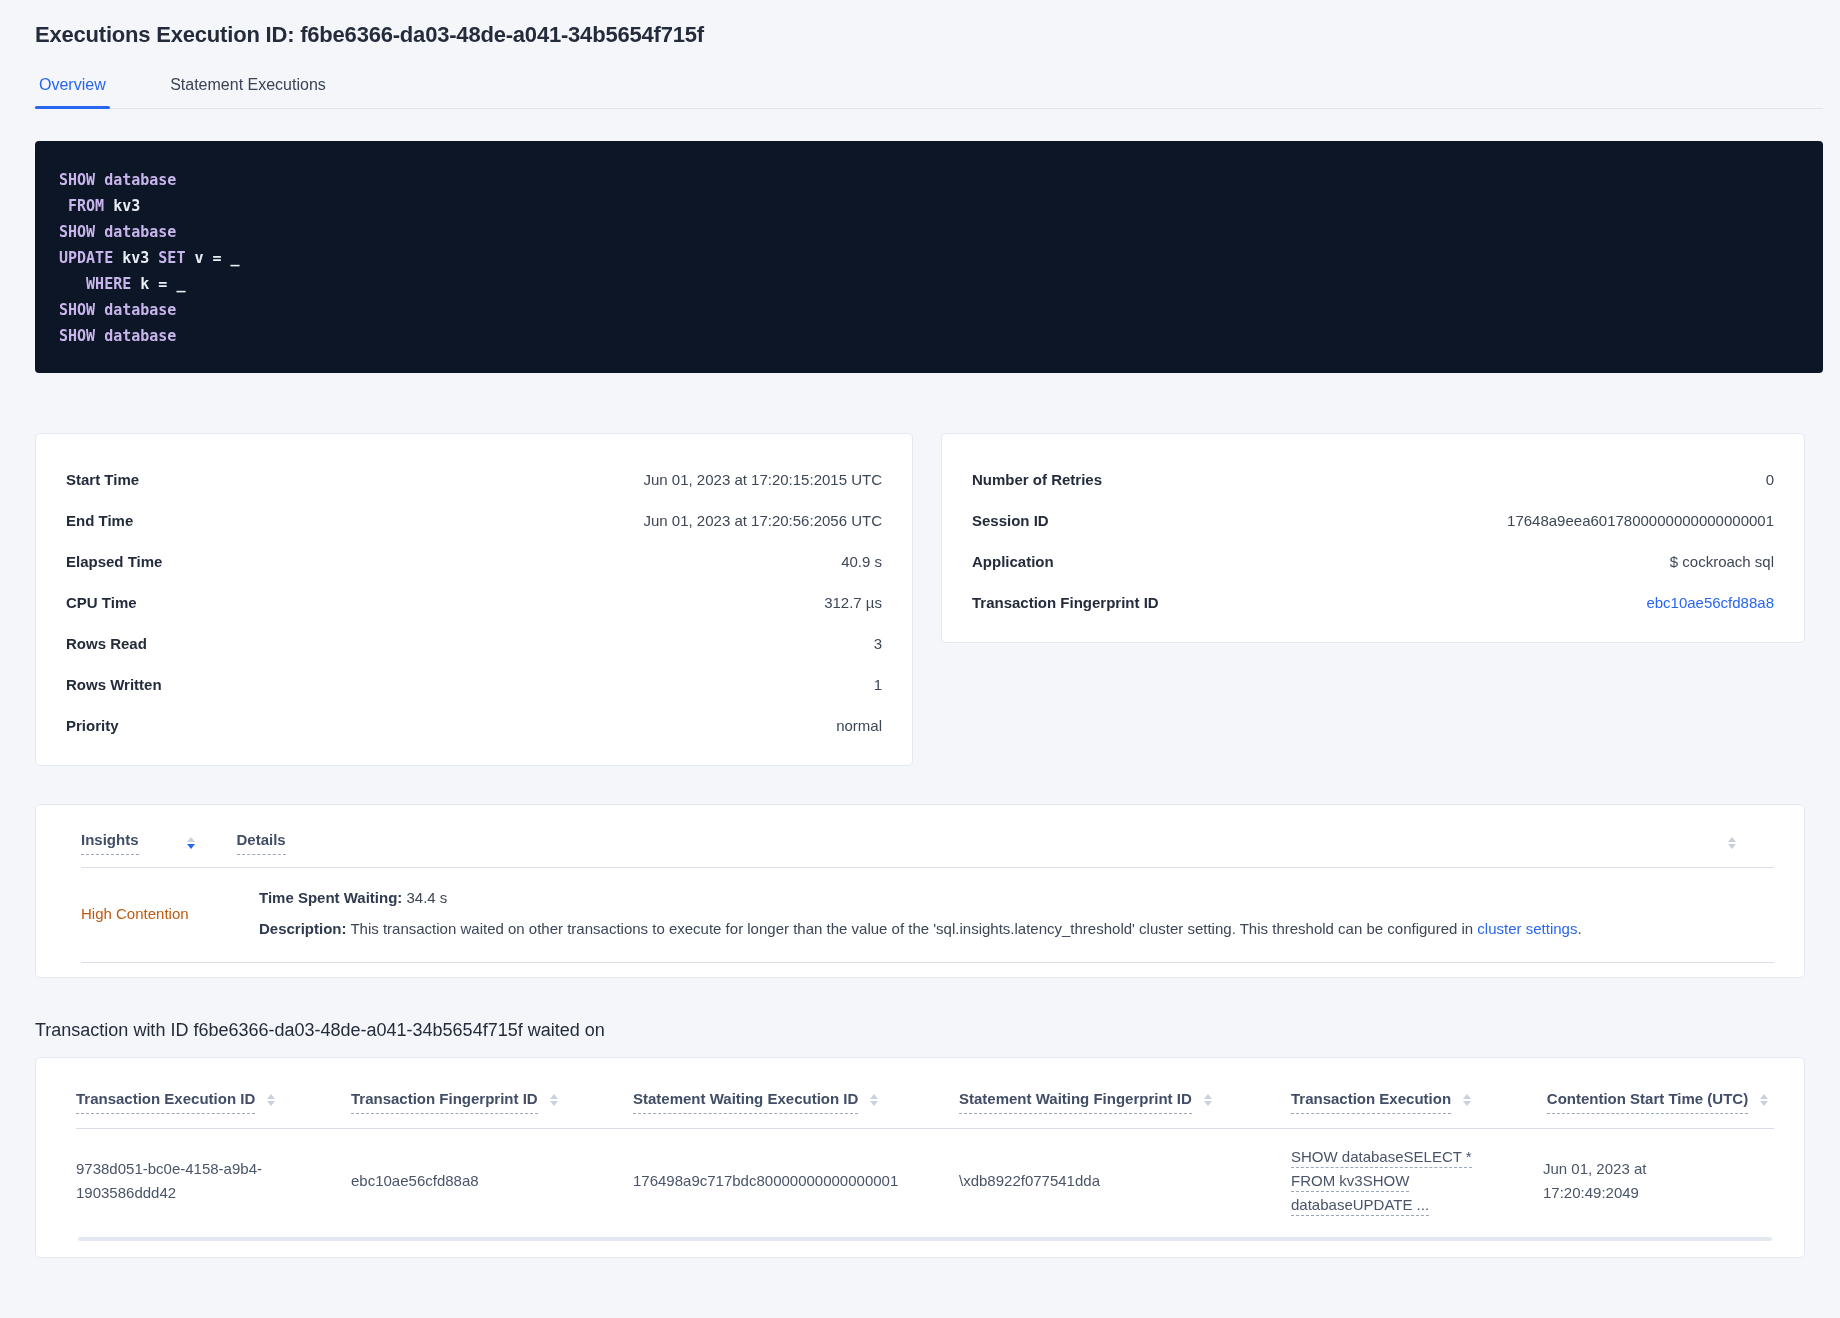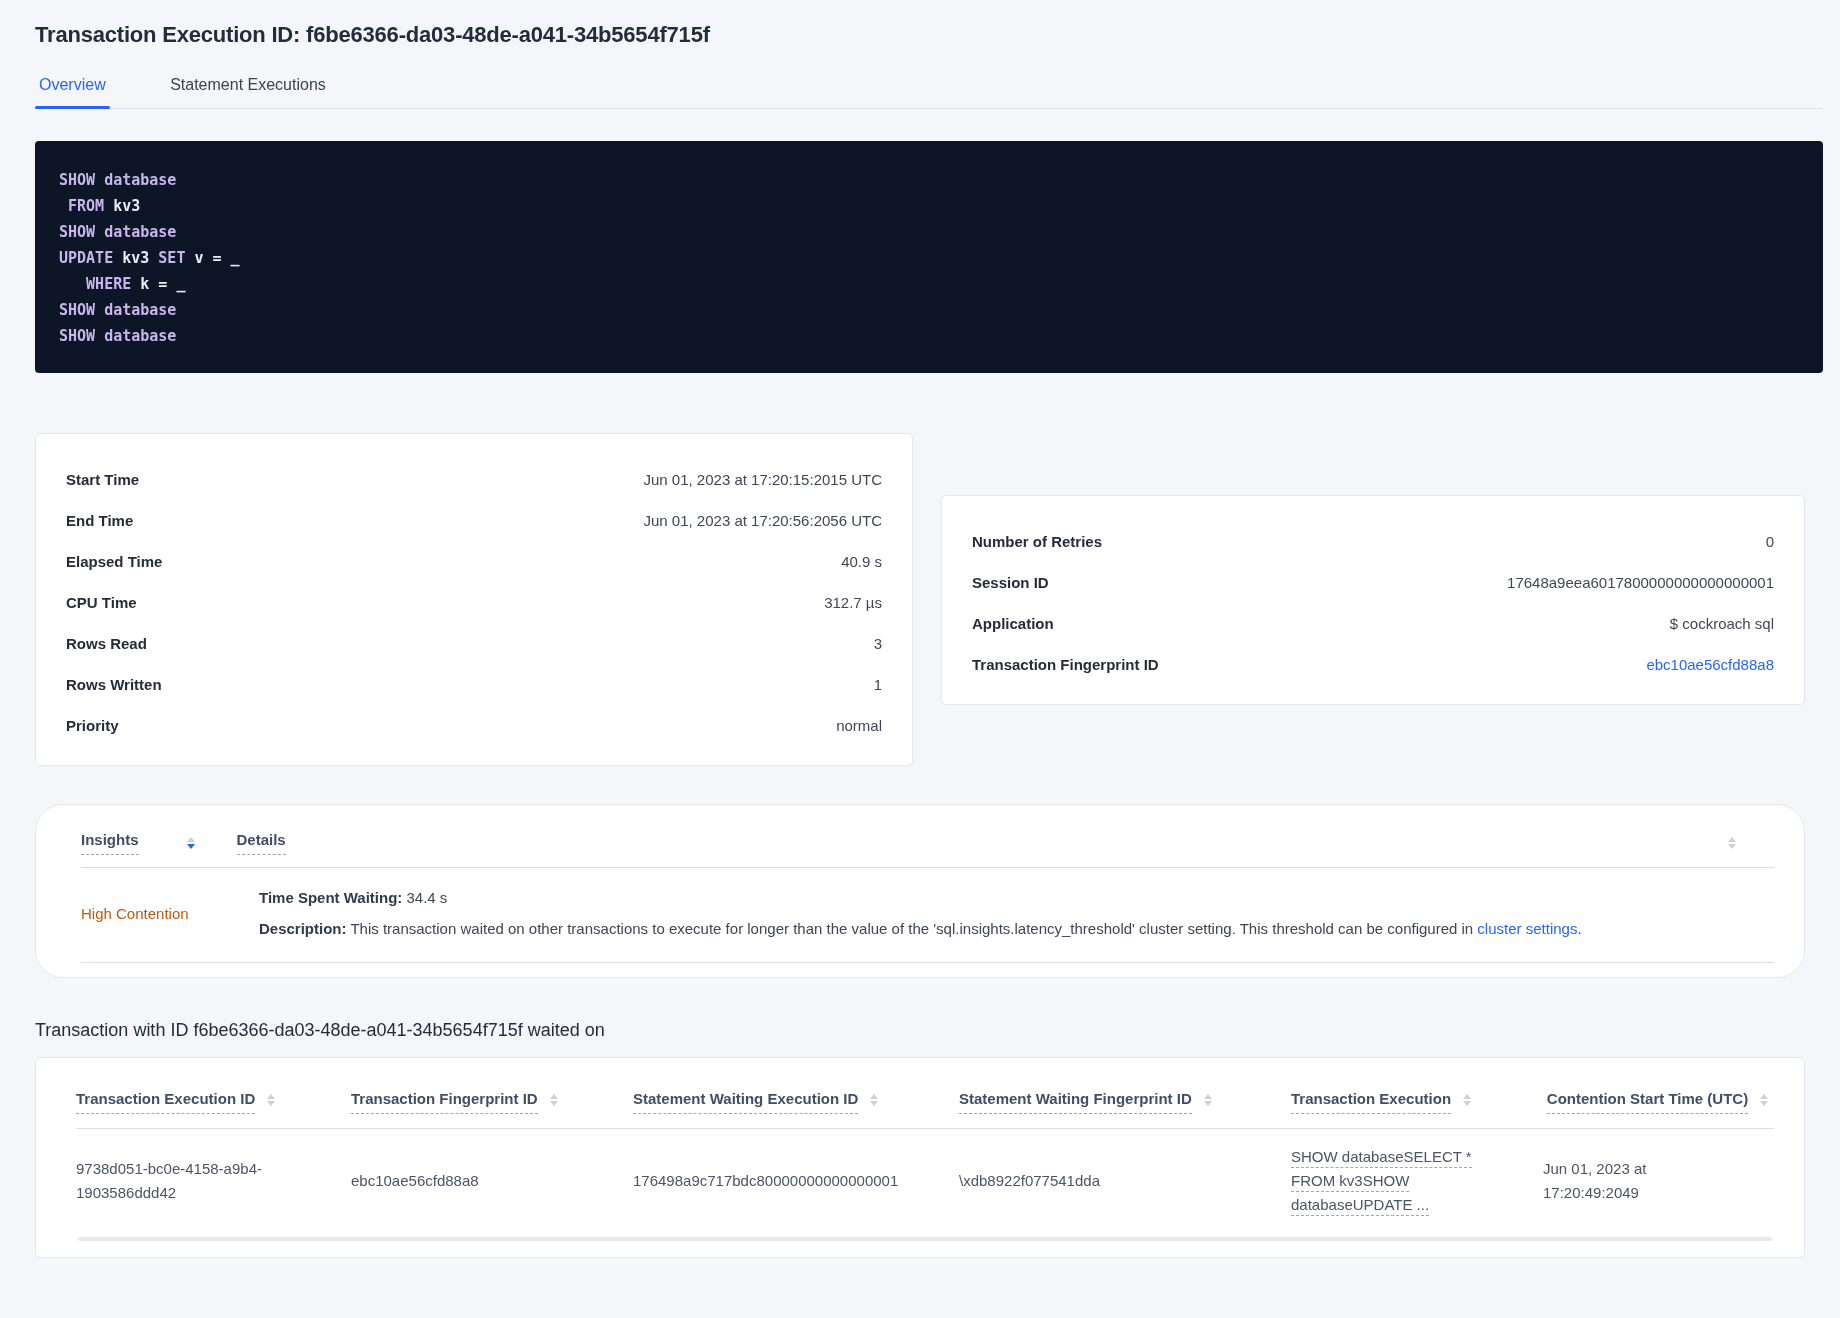--- a/index.html
+++ b/index.html
@@ -64,21 +64,21 @@
   
   .card {
     background:#fff;
     border:1px solid #e4e9f0;
     border-radius:5px;
   }
   .summary-row-wrap {
     display:flex;
     gap:28px;
     margin-top:60px;
-    align-items:center;
+    align-items:flex-start;
   }
   .summary-card { padding:34px 30px 28px; }
   .summary-card.left { width:878px; }
   .summary-card.right { flex:1; }
   .srow {
     display:flex;
     justify-content:space-between;
     line-height:23px;
     margin-bottom:18px;
     font-size:15px;
@@ -99,21 +99,21 @@
   .sort b {
     display:block; width:0; height:0;
     border-left:4.5px solid transparent;
     border-right:4.5px solid transparent;
   }
   .sort .up { border-bottom:5.5px solid #c9d0de; }
   .sort .dn { border-top:5.5px solid #c9d0de; }
   .sort.desc .dn { border-top-color:#2866f2; }
 
   
-  .insights-card { margin-top:38px; padding:16px 30px 14px 45px;border-radius:28px; }
+  .insights-card { margin-top:38px; padding:16px 30px 14px 45px; }
   .ins-head {
     display:flex;
     align-items:center;
     padding-top:10px;
     padding-bottom:12px;
     border-bottom:1px solid #d9deea;
   }
   .th {
     font-size:15px;
     font-weight:700;
@@ -181,21 +181,21 @@
     background:#e4e8f0;
     border-radius:2px;
     margin:0 2px;
   }
 </style>
 </head>
 <body>
 
 <div class="page">
 
-  <h1 class="page-title">Transaction Execution ID: f6be6366-da03-48de-a041-34b5654f715f</h1>
+  <h1 class="page-title">Executions Execution ID: f6be6366-da03-48de-a041-34b5654f715f</h1>
 
   <div class="tabs-wrap">
     <span class="tab active">Overview</span>
     <span class="tab">Statement Executions</span>
   </div>
 
   <div class="sql-box">
     <div class="sql-line"><span class="kw">SHOW database</span></div>
     <div class="sql-line"><span class="kw"> FROM</span><span class="tx"> kv3</span></div>
     <div class="sql-line"><span class="kw">SHOW database</span></div>

